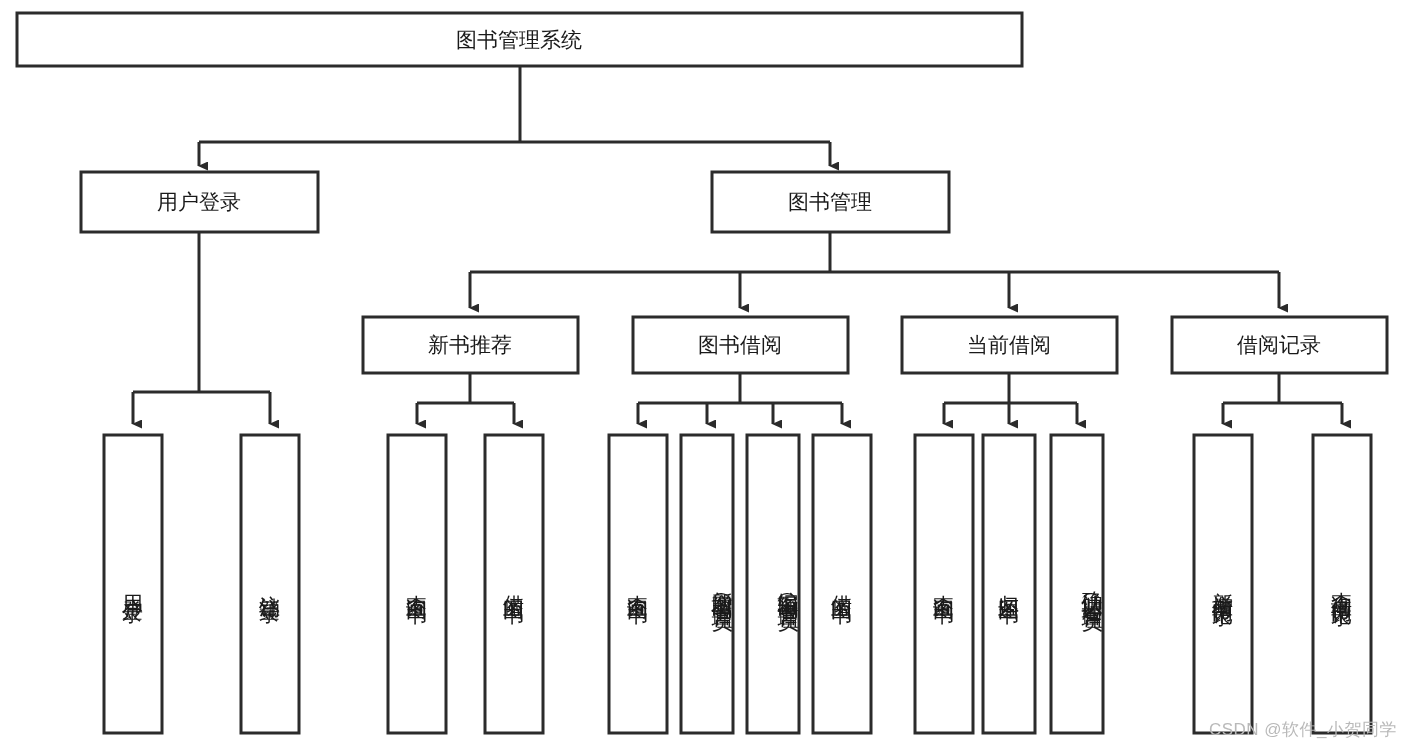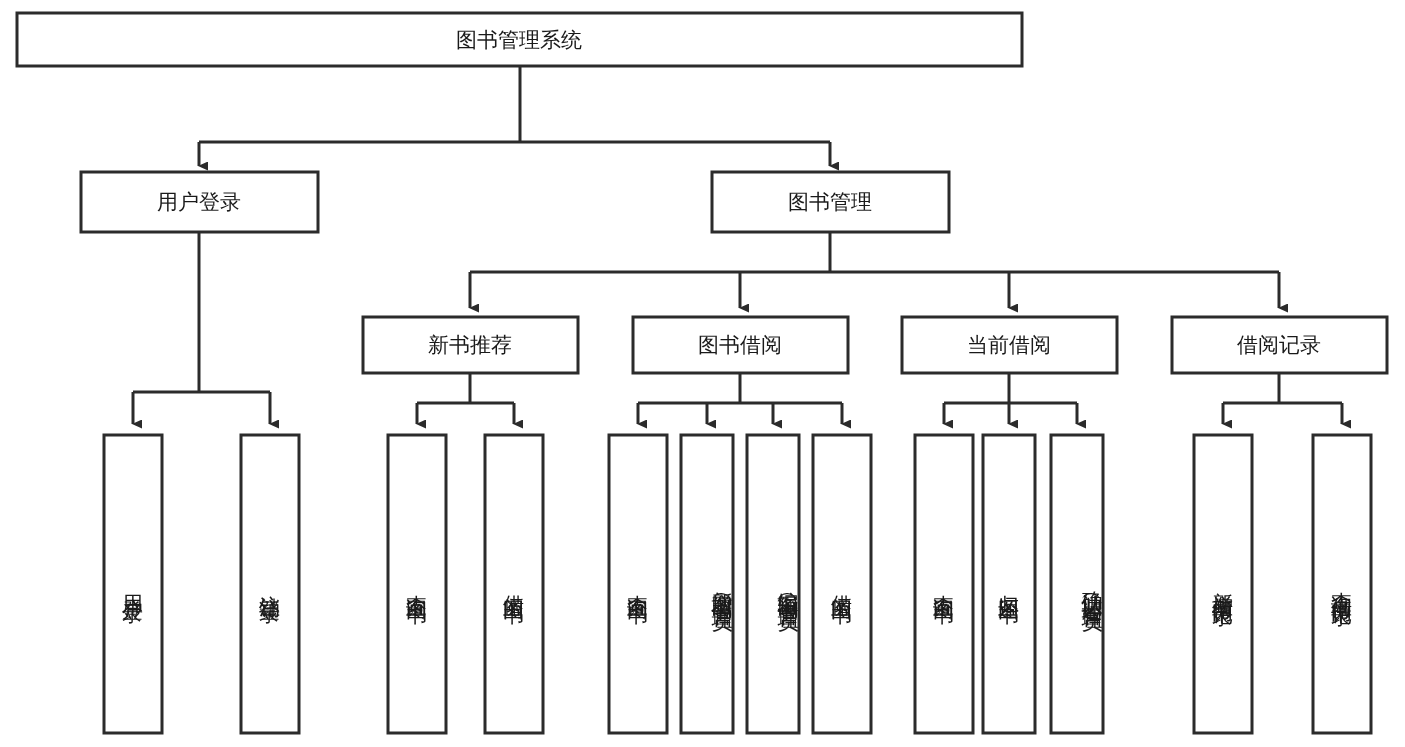--- a/index.html
+++ b/index.html
@@ -188,14 +188,15 @@
   <div class="node-label-v" style="left:747px; top:441px; width:52px; height:292px; display:flex; align-items:flex-start; justify-content:center;">编辑图书（管理员）</div>
   <div class="node-label-v" style="left:813px; top:435px; width:58px; height:298px; display:flex; align-items:center; justify-content:center;">借阅图书</div>
 
   <div class="node-label-v" style="left:915px; top:435px; width:58px; height:298px; display:flex; align-items:center; justify-content:center;">查询图书</div>
   <div class="node-label-v" style="left:983px; top:435px; width:52px; height:298px; display:flex; align-items:center; justify-content:center;">归还图书</div>
   <div class="node-label-v" style="left:1051px; top:441px; width:52px; height:292px; display:flex; align-items:flex-start; justify-content:center;">确认归还（管理员）</div>
 
   <div class="node-label-v" style="left:1194px; top:435px; width:58px; height:298px; display:flex; align-items:center; justify-content:center;">新增借阅记录</div>
   <div class="node-label-v" style="left:1313px; top:435px; width:58px; height:298px; display:flex; align-items:center; justify-content:center;">查询借阅记录</div>
 
+  <div class="watermark">CSDN @软件_小贺同学</div>
 
 </div>
 
 </body></html>

